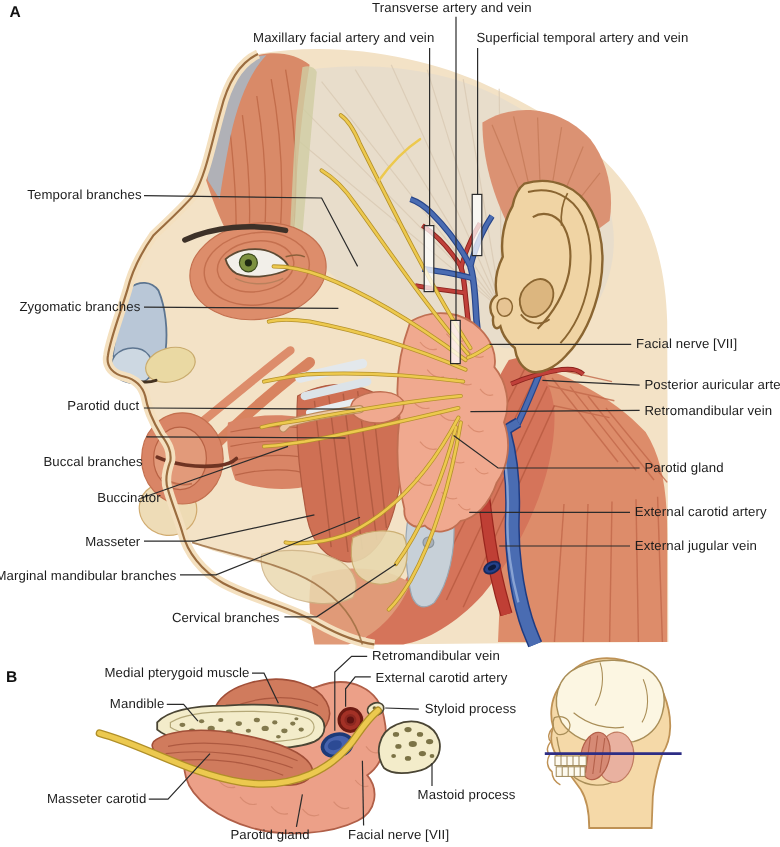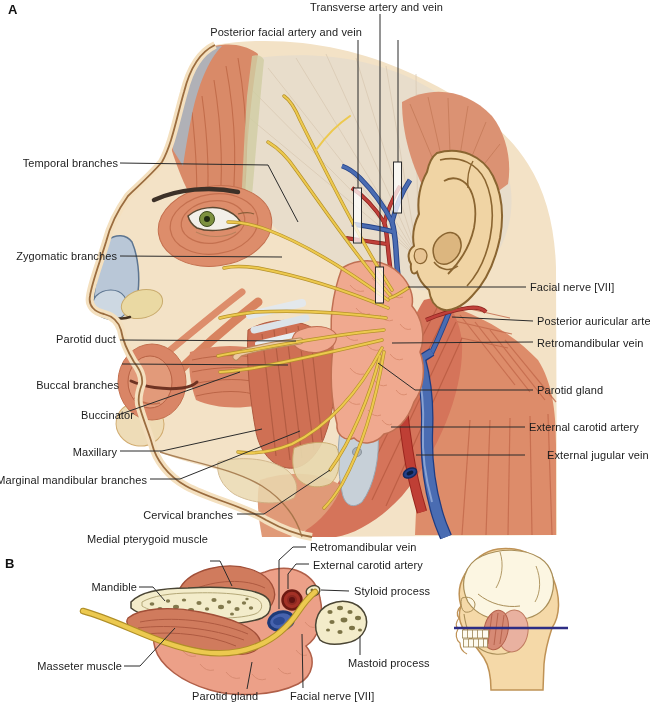--- a/index.html
+++ b/index.html
@@ -479,39 +479,40 @@
       <path d="M360,636 L360,655"></path>
       <path d="M302,634 L303,688"></path>
     </g>
   </g>
 </svg>
 
   <div class="panel-letter" style="left:8px;top:2px;">A</div>
   <div class="panel-letter" style="left:5px;top:556px;">B</div>
 
   <div class="lbl" style="left:310px;top:1px;">Transverse artery and vein</div>
-  <div class="lbl r" style="right:288px;top:26px;">Posterior facial artery and vein</div>
+  <div class="lbl r" style="right:288px;top:26px;">Maxillary facial artery and vein</div>
+  <div class="lbl" style="left:397px;top:26px;">Superficial temporal artery and vein</div>
   <div class="lbl r" style="right:532px;top:157px;text-align:right;">Temporal branches</div>
   <div class="lbl r" style="right:533px;top:250px;">Zygomatic branches</div>
   <div class="lbl r" style="right:534px;top:333px;">Parotid duct</div>
   <div class="lbl r" style="right:531px;top:359px;margin-top:20px;">Buccal branches</div>
   <div class="lbl r" style="right:516px;top:409px;">Buccinator</div>
-  <div class="lbl r" style="right:533px;top:446px;">Maxillary</div>
+  <div class="lbl r" style="right:533px;top:446px;">Masseter</div>
   <div class="lbl r" style="right:503px;top:474px;">Marginal mandibular branches</div>
   <div class="lbl r" style="right:417px;top:509px;">Cervical branches</div>
   <div class="lbl" style="left:530px;top:281px;">Facial nerve [VII]</div>
   <div class="lbl" style="left:537px;top:315px;">Posterior auricular artery</div>
   <div class="lbl" style="left:537px;top:337px;">Retromandibular vein</div>
   <div class="lbl" style="left:537px;top:384px;">Parotid gland</div>
   <div class="lbl" style="left:529px;top:421px;">External carotid artery</div>
-  <div class="lbl" style="left:547px;top:449px;">External jugular vein</div>
-
-  <div class="lbl r" style="right:442px;top:533px;margin-left:20px;">Medial pterygoid muscle</div>
+  <div class="lbl" style="left:529px;top:449px;">External jugular vein</div>
+
+  <div class="lbl r" style="right:442px;top:555px;margin-left:20px;">Medial pterygoid muscle</div>
   <div class="lbl r" style="right:513px;top:581px;">Mandible</div>
-  <div class="lbl r" style="right:528px;top:660px;">Masseter muscle</div>
+  <div class="lbl r" style="right:528px;top:660px;">Masseter carotid</div>
   <div class="lbl" style="left:192px;top:690px;">Parotid gland</div>
   <div class="lbl" style="left:310px;top:541px;">Retromandibular vein</div>
   <div class="lbl" style="left:313px;top:559px;">External carotid artery</div>
   <div class="lbl" style="left:354px;top:585px;">Styloid process</div>
   <div class="lbl" style="left:348px;top:657px;">Mastoid process</div>
   <div class="lbl" style="left:290px;top:690px;">Facial nerve [VII]</div>
 
 </div>
 
 </body></html>

